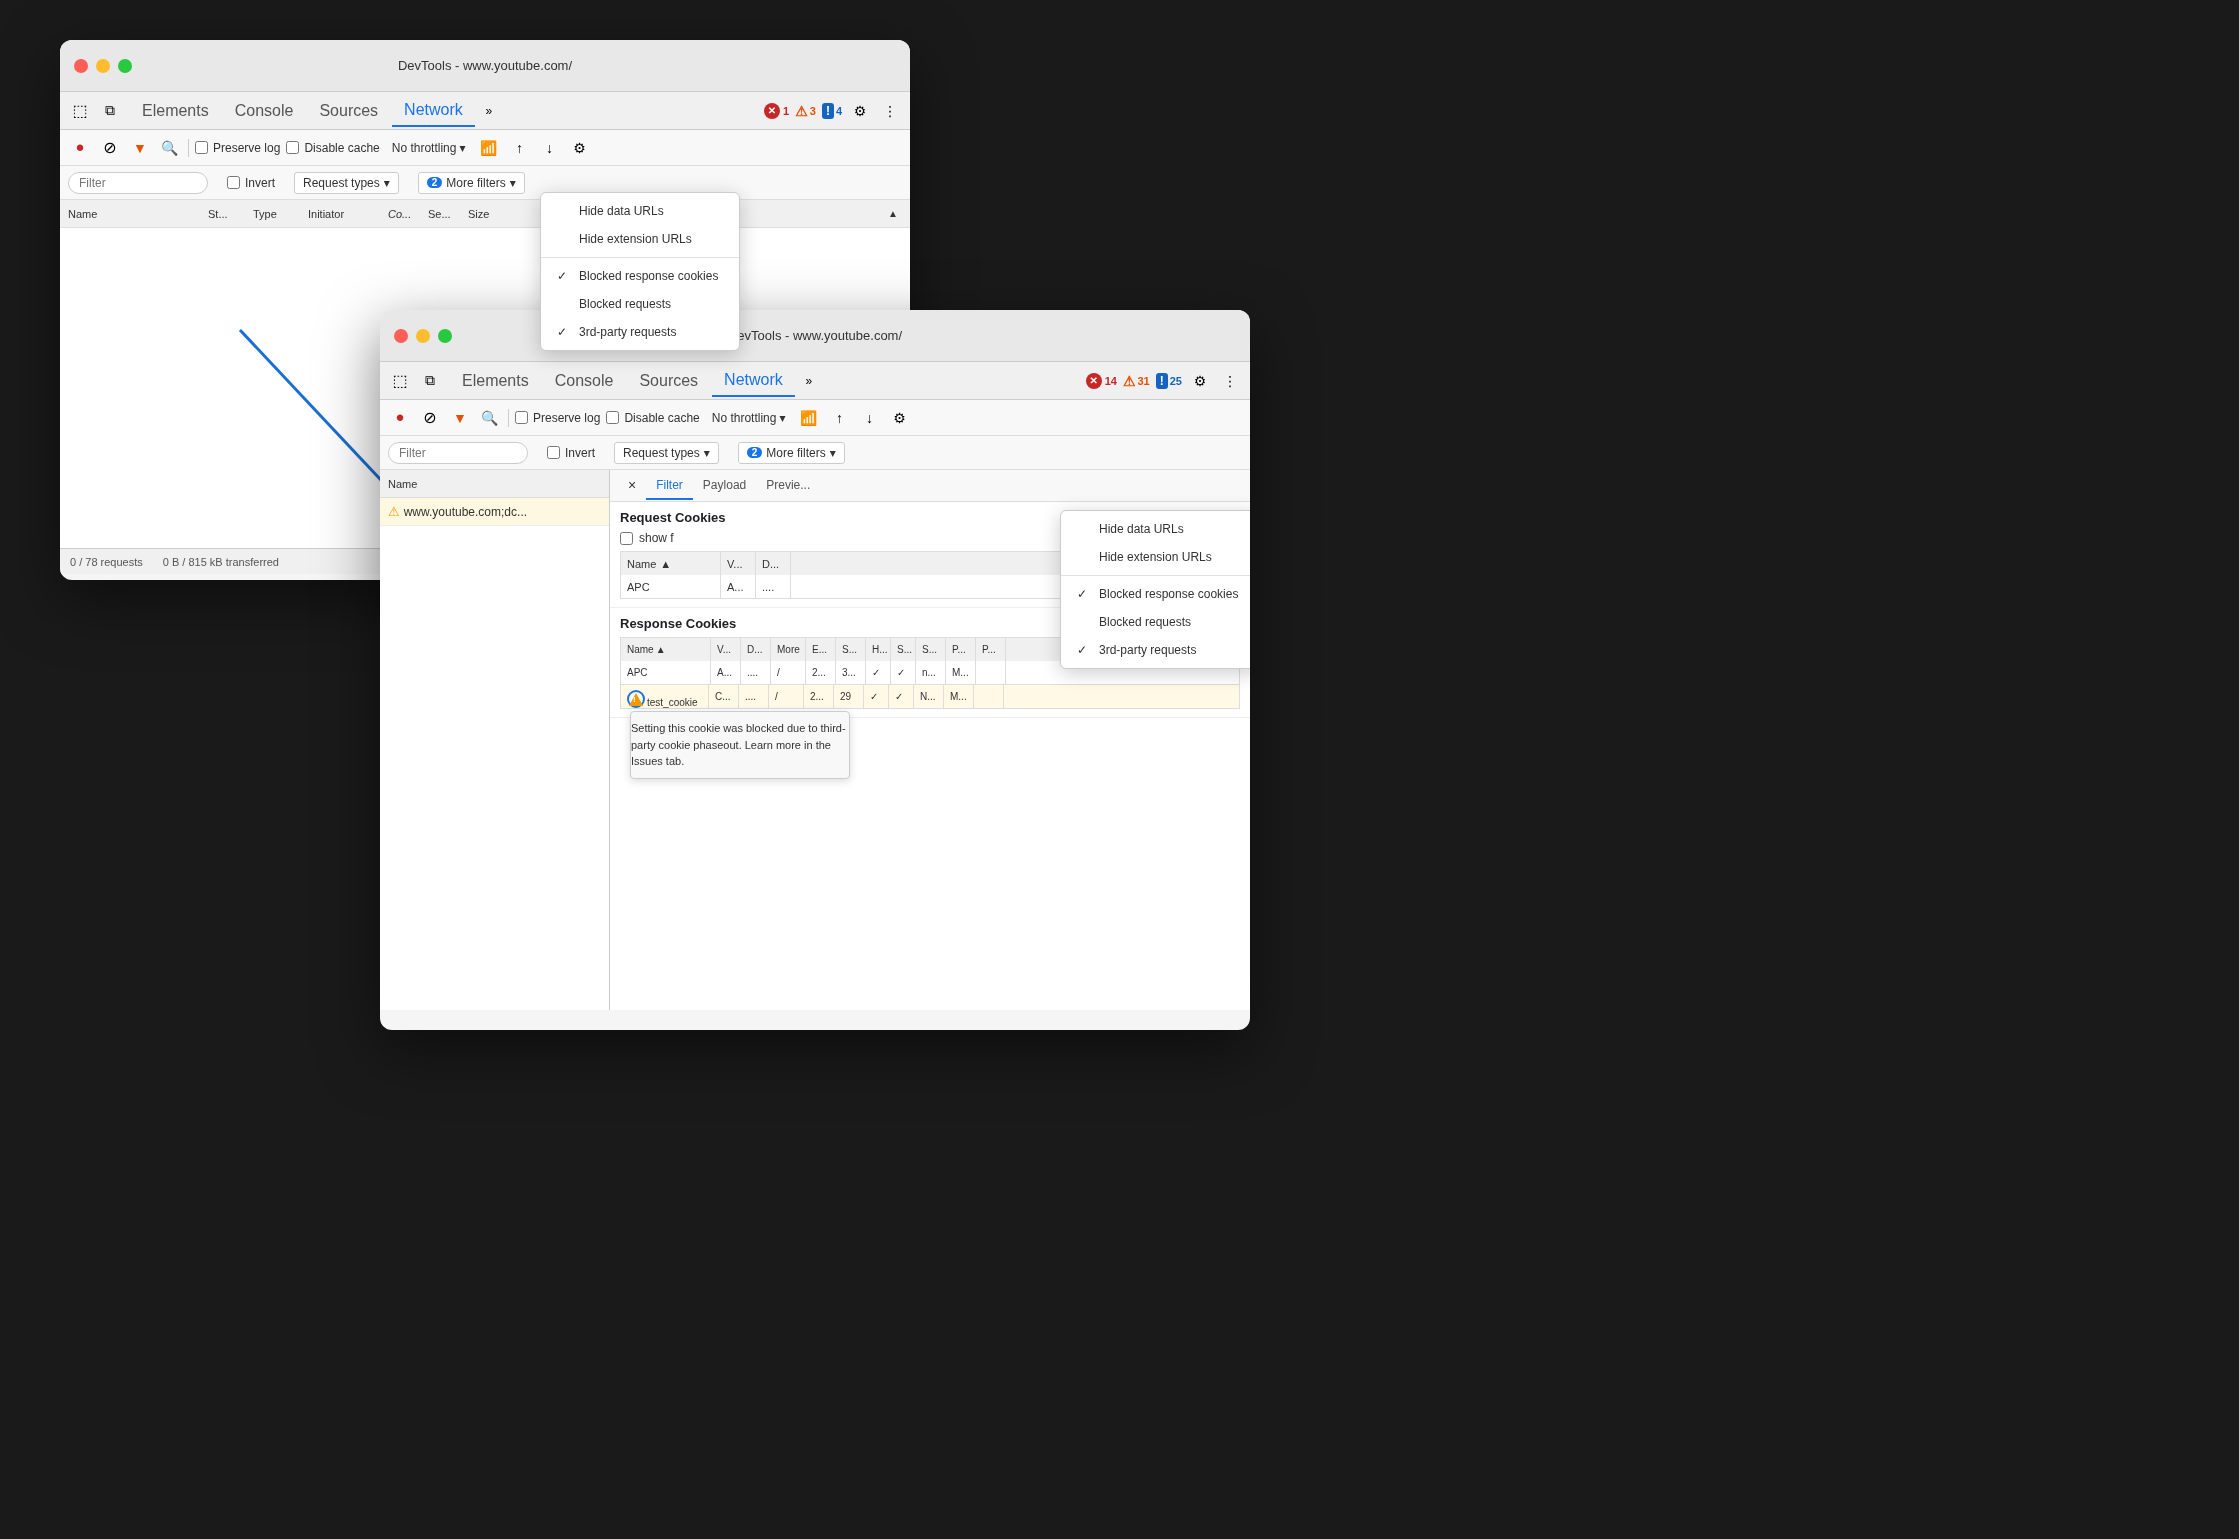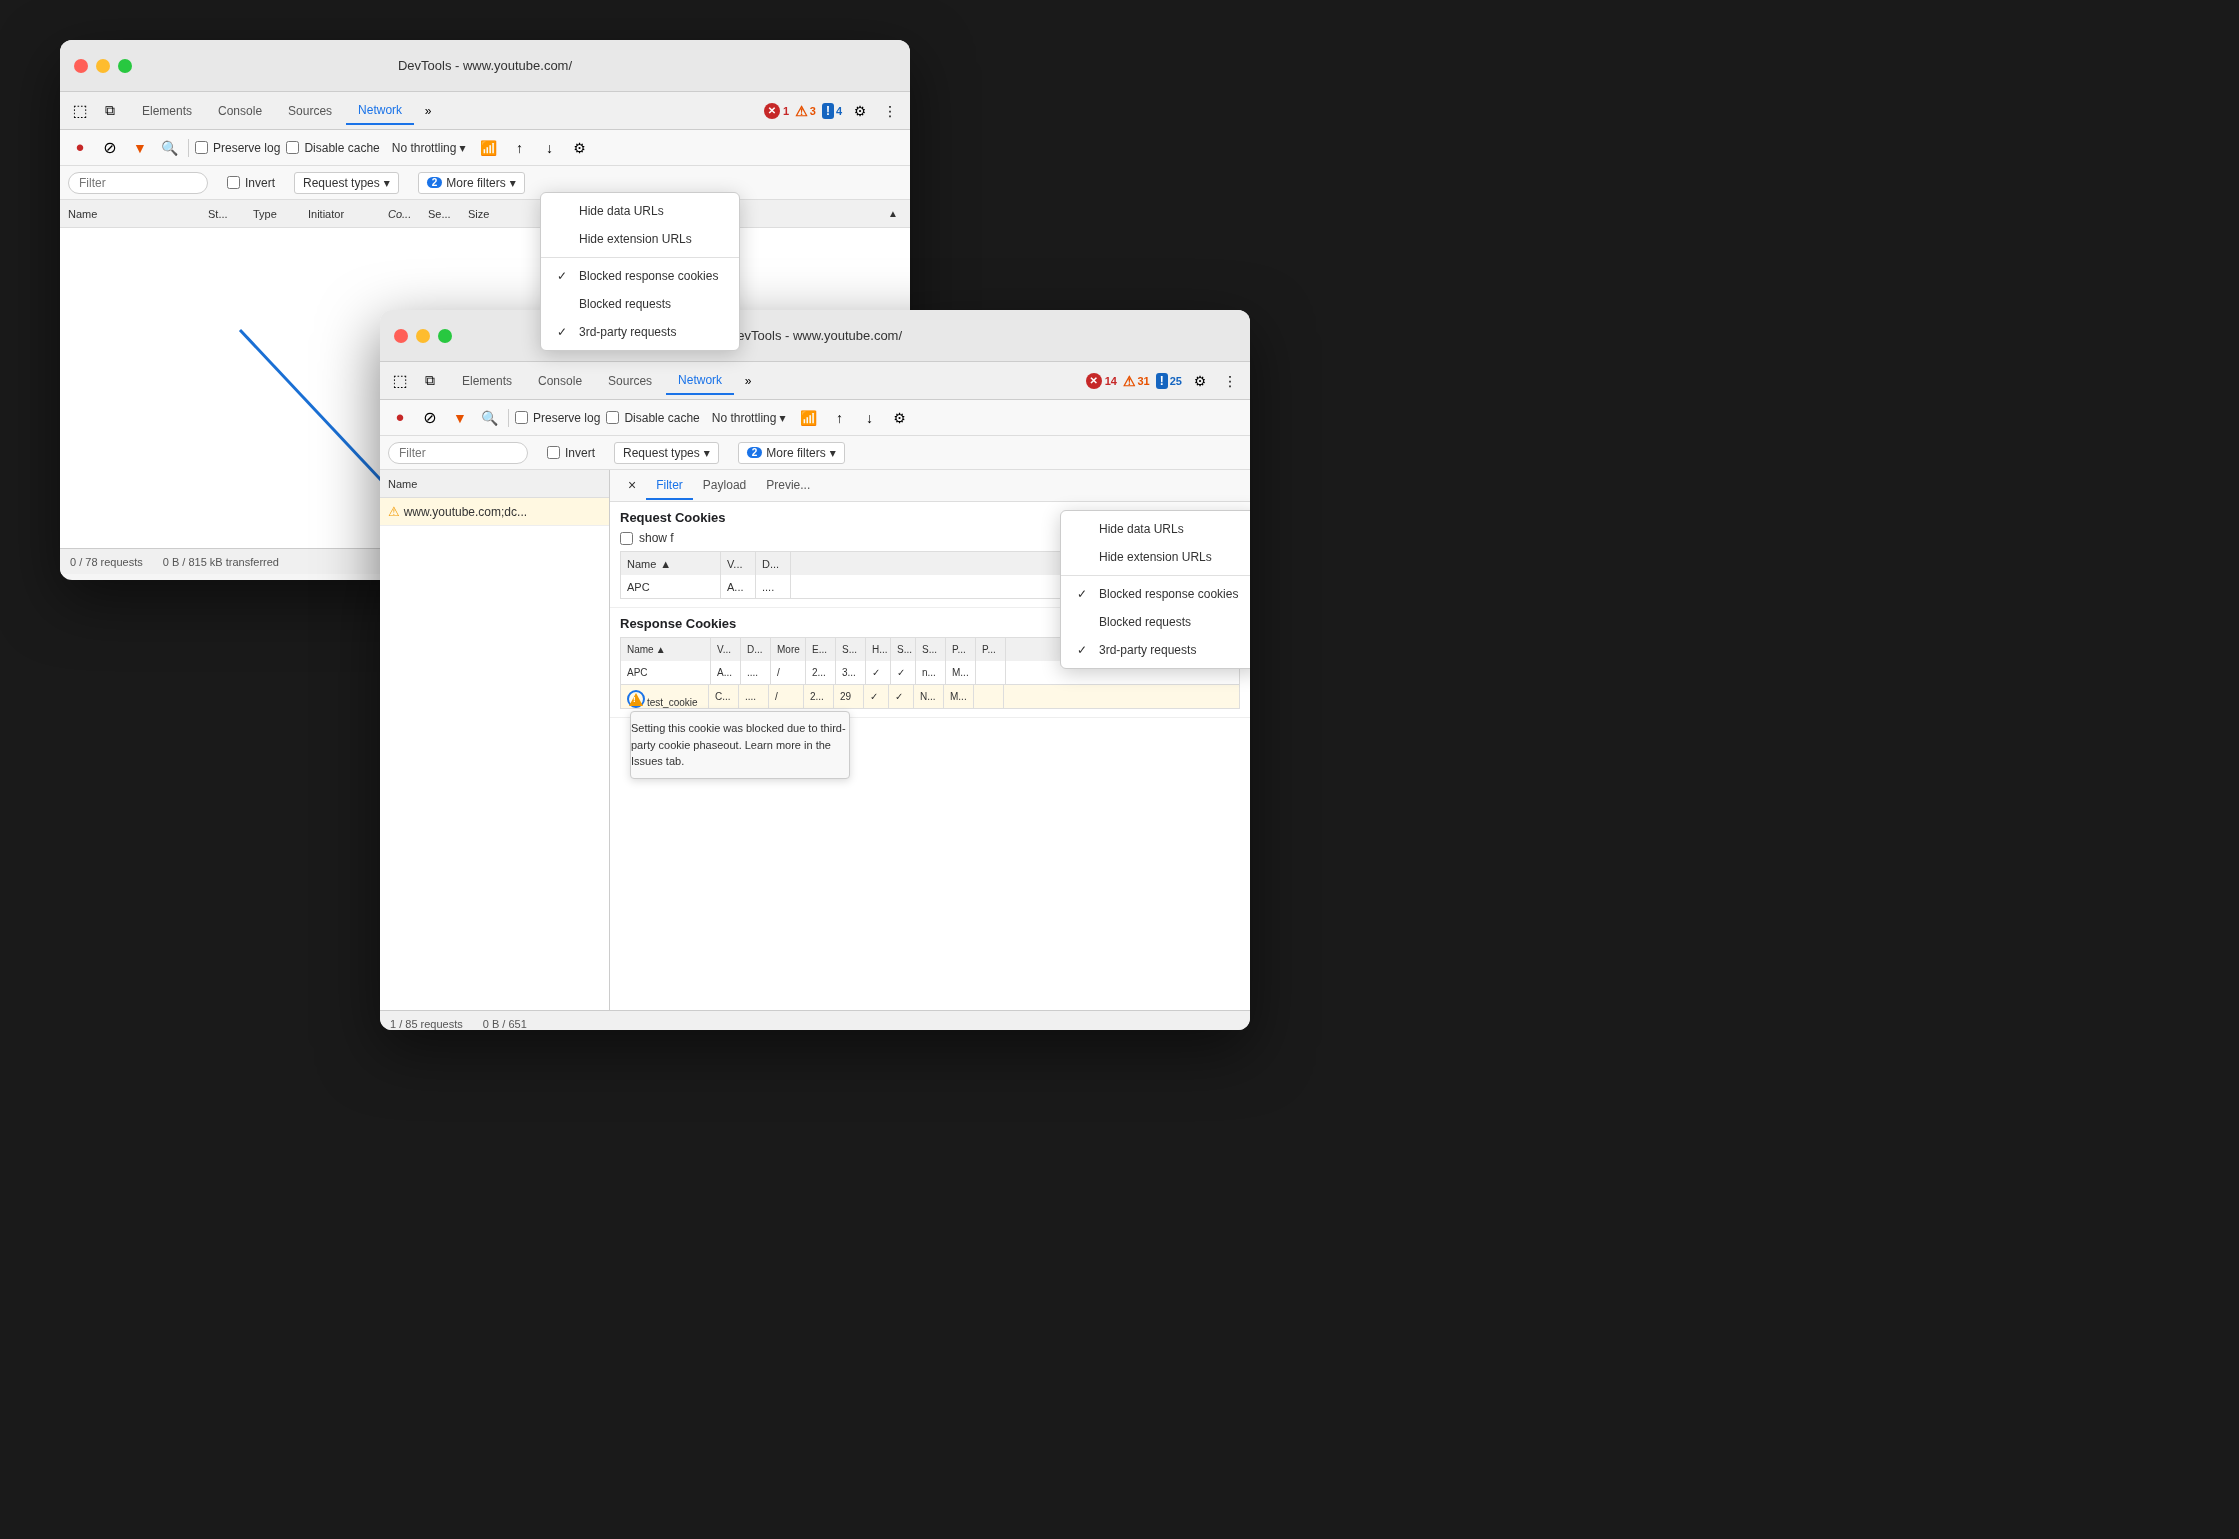--- a/index.html
+++ b/index.html
@@ -61,21 +61,21 @@
       align-items: center;
       background: #f0f0f0;
       border-bottom: 1px solid #ccc;
       height: 38px;
       padding: 0 8px;
       gap: 2px;
     }
 
     .devtools-tab {
       padding: 6px 12px;
-      font-size: 12px;
+      font-size: 16px;
       color: #555;
       cursor: pointer;
       border-radius: 4px;
       white-space: nowrap;
     }
 
     .devtools-tab.active {
       color: #1a73e8;
       border-bottom: 2px solid #1a73e8;
       border-radius: 0;
@@ -743,24 +743,20 @@
           <div class="cookie-col" style="width:30px;"></div>
         </div>
 
         <div class="cookie-tooltip" style="margin-top:2px; margin-left:10px;">
           <span>Setting this cookie was blocked due to third-party cookie phaseout. Learn more in the Issues tab.</span>
         </div>
       </div>
     </div>
   </div>
 
-  <div class="status-bar">
-    <span>1 / 85 requests</span>
-    <span>0 B / 651</span>
-  </div>
 
   <div class="dropdown-menu" style="right:-10px; top:200px;">
     <div class="dropdown-item">
       <span class="check-mark">&nbsp;</span>
       <span>Hide data URLs</span>
     </div>
     <div class="dropdown-item">
       <span class="check-mark">&nbsp;</span>
       <span>Hide extension URLs</span>
     </div>

